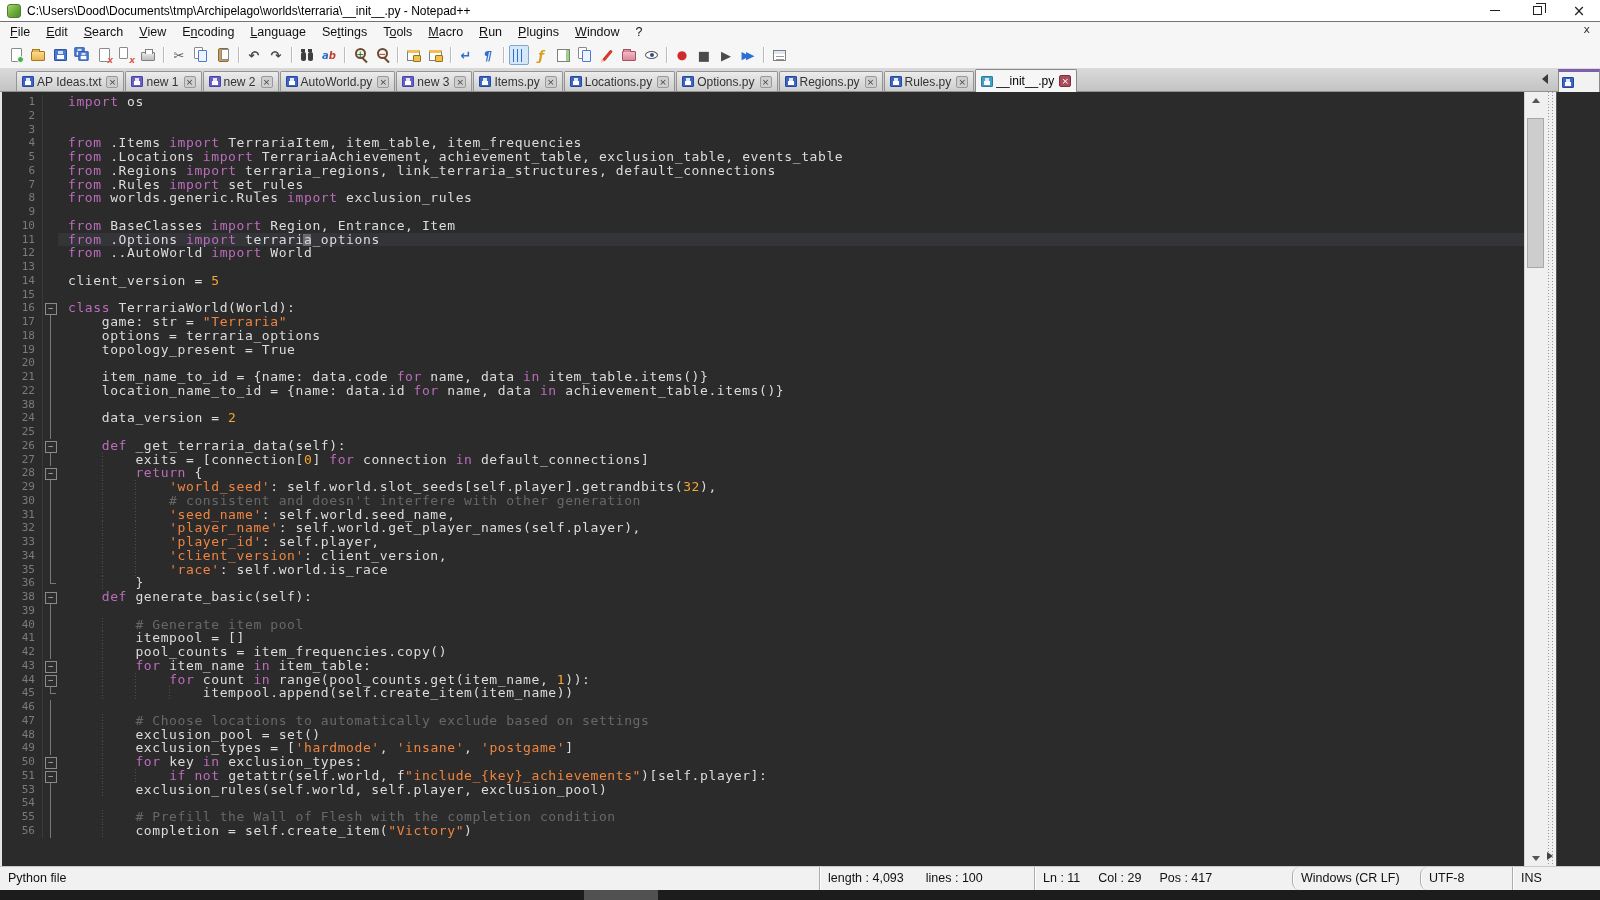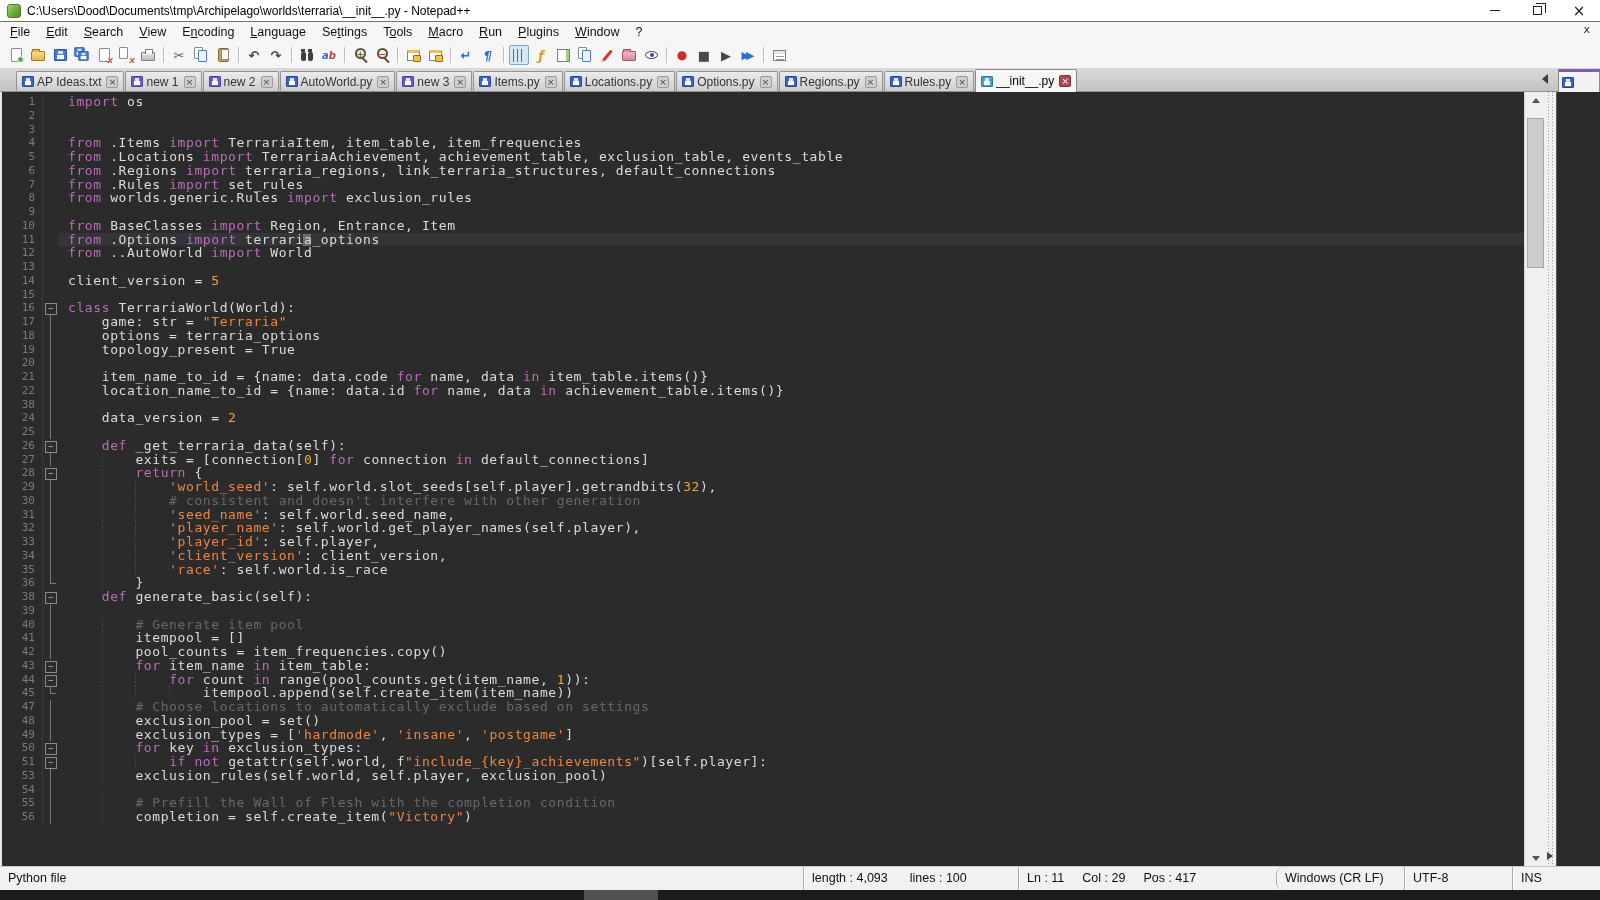--- a/index.html
+++ b/index.html
@@ -129,21 +129,21 @@
               background-size:1px 100%,1px 100%; background-position:2px 0,6px 0; background-repeat:no-repeat; }
   .split-arrow { position:absolute; bottom:6px; left:1px; width:0; height:0;
                  border-left:6px solid #444; border-top:4px solid transparent; border-bottom:4px solid transparent; }
   .sliver { width:44px; background:#f0f0f0; display:flex; flex-direction:column; }
   .sliver-editor { flex:1; background:var(--editor-bg,#2b2b2b); border-left:1px solid #555; }
 
   
   .statusbar { height:24px; background:#f1f1f1; border-top:1px solid #c9c9c9; display:flex; font-size:12.5px; color:#111; }
   .st { padding:4px 8px 0; height:100%; border-left:1px solid #ababab; box-shadow:inset 1px 0 0 #fff; white-space:pre; }
   .st1 { flex:1; border-left:none; box-shadow:none; }
-  .st2 { width:215px; } .st3 { width:258px; } .st4 { width:128px;border-radius:8px; } .st5 { width:108px; } .st6 { width:88px; }
+  .st2 { width:215px; } .st3 { width:258px; } .st4 { width:128px;border-radius:8px; } .st5 { width:92px;border-radius:8px; } .st6 { width:88px; }
   .gap { display:inline-block; width:22px; }
   .gap2 { display:inline-block; width:18px; }
 
   .bottomstrip { height:10px; background:#1c1c1c; position:relative; }
   .strip-thumb { position:absolute; left:584px; top:0; width:74px; height:100%; background:#515151; }
 </style>
 </head>
 <body>
 
 <div class="window">
@@ -398,20 +398,21 @@
           <div class="line"><span class="num">35</span><span class="fold f-line"></span><span class="code"><span class="tk-d">            </span><span class="tk-s">'race'</span><span class="tk-d">: self.world.is_race</span></span><span class="guide" style="left: 99.6px;"></span><span class="guide" style="left: 133.2px;"></span></div>
           <div class="line"><span class="num">36</span><span class="fold f-end"></span><span class="code"><span class="tk-d">        }</span></span><span class="guide" style="left: 99.6px;"></span></div>
           <div class="line"><span class="num">38</span><span class="fold f-box"></span><span class="code"><span class="tk-d">    </span><span class="tk-k">def</span><span class="tk-d"> generate_basic(self):</span></span></div>
           <div class="line"><span class="num">39</span><span class="fold f-line"></span><span class="code"></span></div>
           <div class="line"><span class="num">40</span><span class="fold f-line"></span><span class="code"><span class="tk-c">        # Generate item pool</span></span><span class="guide" style="left: 99.6px;"></span></div>
           <div class="line"><span class="num">41</span><span class="fold f-line"></span><span class="code"><span class="tk-d">        itempool = []</span></span><span class="guide" style="left: 99.6px;"></span></div>
           <div class="line"><span class="num">42</span><span class="fold f-line"></span><span class="code"><span class="tk-d">        pool_counts = item_frequencies.copy()</span></span><span class="guide" style="left: 99.6px;"></span></div>
           <div class="line"><span class="num">43</span><span class="fold f-box"></span><span class="code"><span class="tk-d">        </span><span class="tk-k">for</span><span class="tk-d"> item_name </span><span class="tk-k">in</span><span class="tk-d"> item_table:</span></span><span class="guide" style="left: 99.6px;"></span></div>
           <div class="line"><span class="num">44</span><span class="fold f-box"></span><span class="code"><span class="tk-d">            </span><span class="tk-k">for</span><span class="tk-d"> count </span><span class="tk-k">in</span><span class="tk-d"> range(pool_counts.get(item_name, </span><span class="tk-n">1</span><span class="tk-d">)):</span></span><span class="guide" style="left: 99.6px;"></span><span class="guide" style="left: 133.2px;"></span></div>
           <div class="line"><span class="num">45</span><span class="fold f-end"></span><span class="code"><span class="tk-d">                itempool.append(self.create_item(item_name))</span></span><span class="guide" style="left: 99.6px;"></span><span class="guide" style="left: 133.2px;"></span><span class="guide" style="left: 166.8px;"></span></div>
+          <div class="line"><span class="num">46</span><span class="fold f-line"></span><span class="code"></span></div>
           <div class="line"><span class="num">47</span><span class="fold f-line"></span><span class="code"><span class="tk-c">        # Choose locations to automatically exclude based on settings</span></span><span class="guide" style="left: 99.6px;"></span></div>
           <div class="line"><span class="num">48</span><span class="fold f-line"></span><span class="code"><span class="tk-d">        exclusion_pool = set()</span></span><span class="guide" style="left: 99.6px;"></span></div>
           <div class="line"><span class="num">49</span><span class="fold f-line"></span><span class="code"><span class="tk-d">        exclusion_types = [</span><span class="tk-s">'hardmode'</span><span class="tk-d">, </span><span class="tk-s">'insane'</span><span class="tk-d">, </span><span class="tk-s">'postgame'</span><span class="tk-d">]</span></span><span class="guide" style="left: 99.6px;"></span></div>
           <div class="line"><span class="num">50</span><span class="fold f-box"></span><span class="code"><span class="tk-d">        </span><span class="tk-k">for</span><span class="tk-d"> key </span><span class="tk-k">in</span><span class="tk-d"> exclusion_types:</span></span><span class="guide" style="left: 99.6px;"></span></div>
           <div class="line"><span class="num">51</span><span class="fold f-box"></span><span class="code"><span class="tk-d">            </span><span class="tk-k">if</span><span class="tk-d"> </span><span class="tk-k">not</span><span class="tk-d"> getattr(self.world, f</span><span class="tk-s">"include_{key}_achievements"</span><span class="tk-d">)[self.player]:</span></span><span class="guide" style="left: 99.6px;"></span><span class="guide" style="left: 133.2px;"></span></div>
           <div class="line"><span class="num">53</span><span class="fold f-line"></span><span class="code"><span class="tk-d">        exclusion_rules(self.world, self.player, exclusion_pool)</span></span><span class="guide" style="left: 99.6px;"></span></div>
           <div class="line"><span class="num">54</span><span class="fold f-line"></span><span class="code"></span></div>
           <div class="line"><span class="num">55</span><span class="fold f-line"></span><span class="code"><span class="tk-c">        # Prefill the Wall of Flesh with the completion condition</span></span><span class="guide" style="left: 99.6px;"></span></div>
           <div class="line"><span class="num">56</span><span class="fold f-line"></span><span class="code"><span class="tk-d">        completion = self.create_item(</span><span class="tk-s">"Victory"</span><span class="tk-d">)</span></span><span class="guide" style="left: 99.6px;"></span></div>
         </div>

